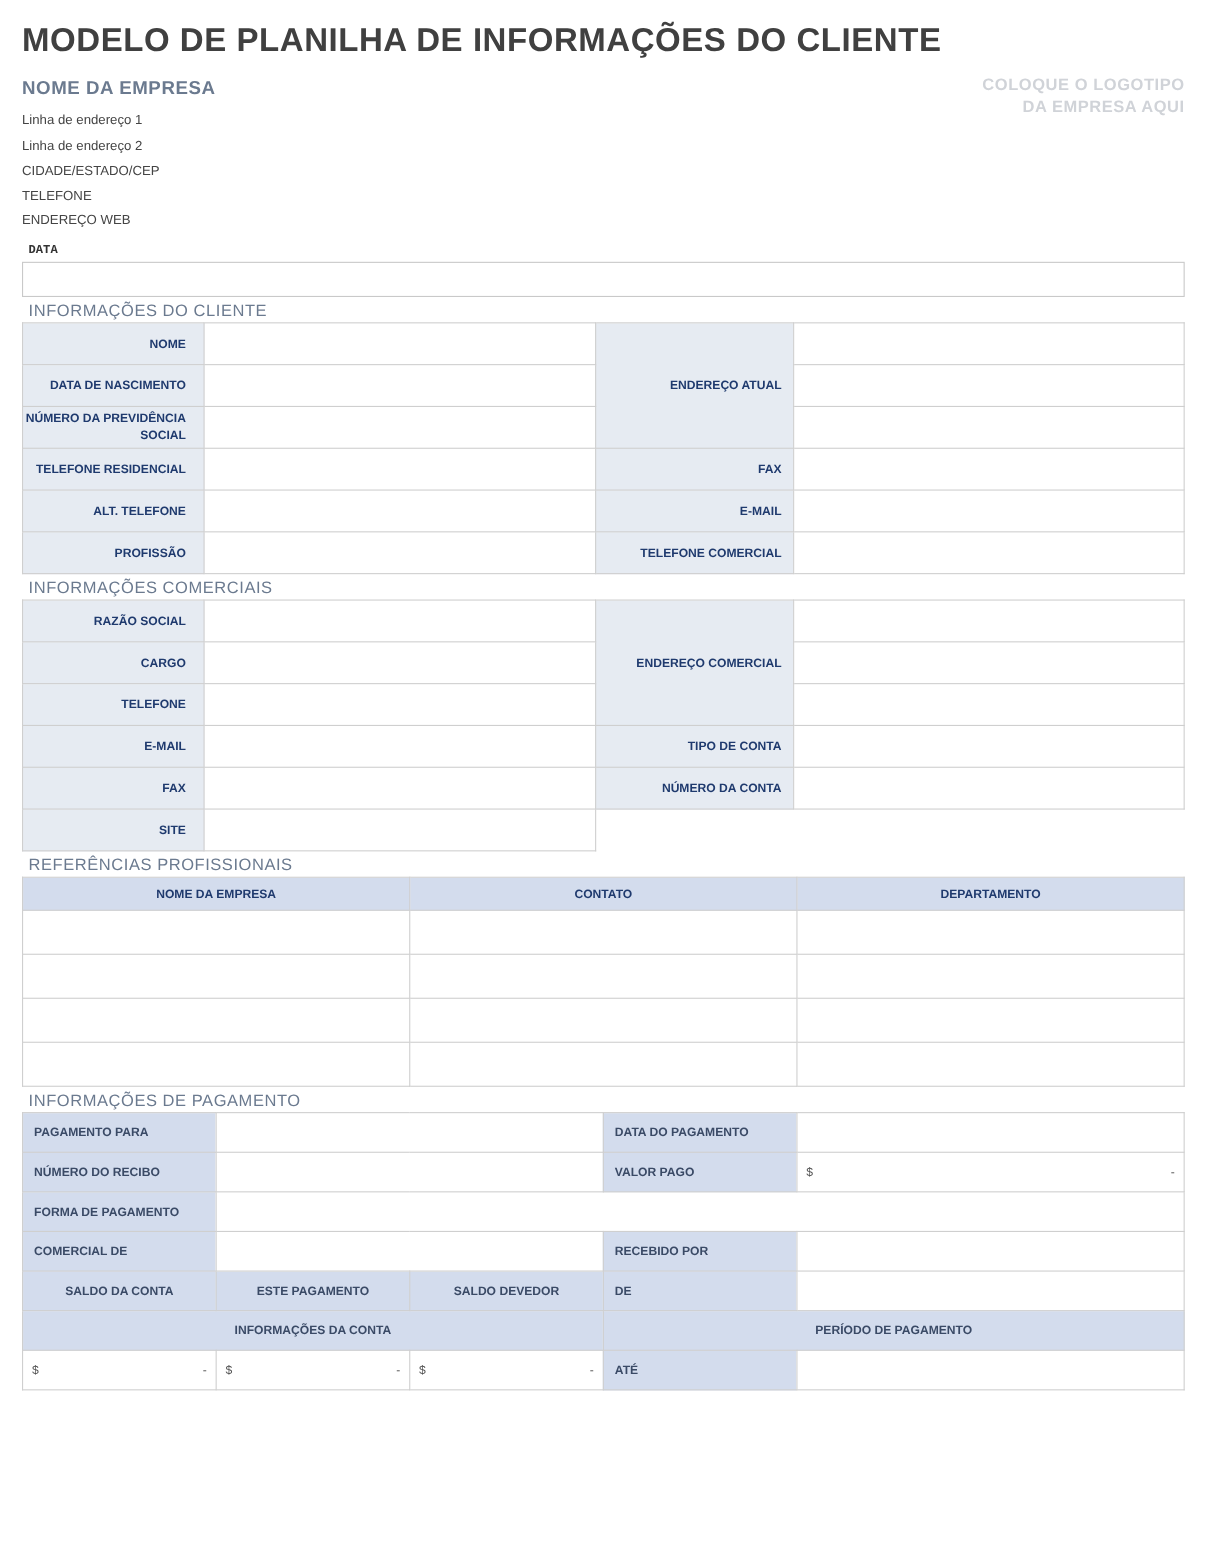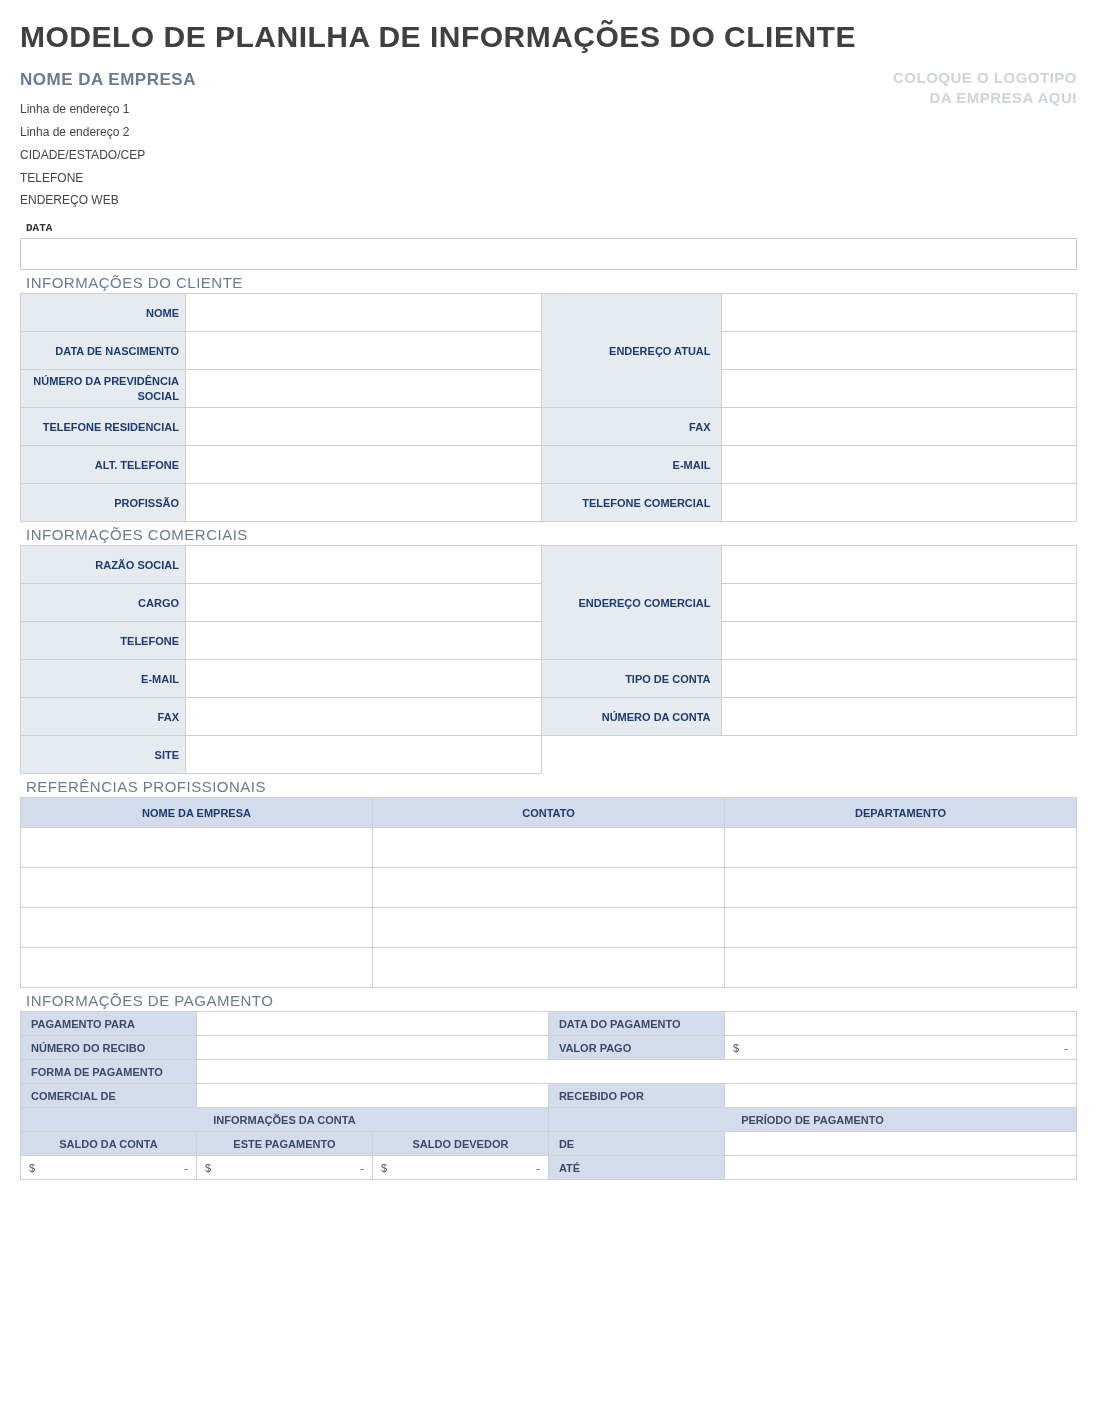--- a/index.html
+++ b/index.html
@@ -75,21 +75,21 @@
     border: 1px solid #cfcfcf;
     height: 38px;
     font-size: 11px;
     vertical-align: middle;
   }
   table.info td.lbl {
     background: #e6ebf2;
     color: #1f3a6e;
     font-weight: bold;
     text-align: right;
-    padding-right: 6px;
+    padding-right: 16px;
     width: 165px;
   }
   table.info td.lbl2 {
     background: #e6ebf2;
     color: #1f3a6e;
     font-weight: bold;
     text-align: right;
     padding-right: 10px;
     width: 180px;
   }
@@ -117,21 +117,21 @@
 
   
   table.pay {
     width: 100%;
     border-collapse: collapse;
     table-layout: fixed;
   }
   table.pay td, table.pay th {
     border: 1px solid #cfcfcf;
     font-size: 11px;
-    height: 24px;
+    height: 36px;
     vertical-align: middle;
   }
   table.pay td.plbl {
     background: #d3dced;
     font-weight: bold;
     color: #3a4a66;
     padding-left: 10px;
     text-align: left;
   }
   table.pay td.pval {
@@ -327,29 +327,29 @@
     <td class="plbl">FORMA DE PAGAMENTO</td>
     <td class="pval" colspan="4"></td>
   </tr>
   <tr>
     <td class="plbl">COMERCIAL DE</td>
     <td class="pval" colspan="2"></td>
     <td class="plbl">RECEBIDO POR</td>
     <td class="pval"></td>
   </tr>
   <tr>
-    <td class="phdr" colspan="3">INFORMAÇÕES DA CONTA</td>
-    <td class="phdr" colspan="2">PERÍODO DE PAGAMENTO</td>
-  </tr>
-  <tr>
     <td class="phdr">SALDO DA CONTA</td>
     <td class="phdr">ESTE PAGAMENTO</td>
     <td class="phdr">SALDO DEVEDOR</td>
     <td class="plbl">DE</td>
     <td class="pval"></td>
+  </tr>
+  <tr>
+    <td class="phdr" colspan="3">INFORMAÇÕES DA CONTA</td>
+    <td class="phdr" colspan="2">PERÍODO DE PAGAMENTO</td>
   </tr>
   <tr>
     <td class="pval">
       <div class="money">
             <span>$</span>
             <span>-</span>
           </div>
     </td>
     <td class="pval">
       <div class="money">

